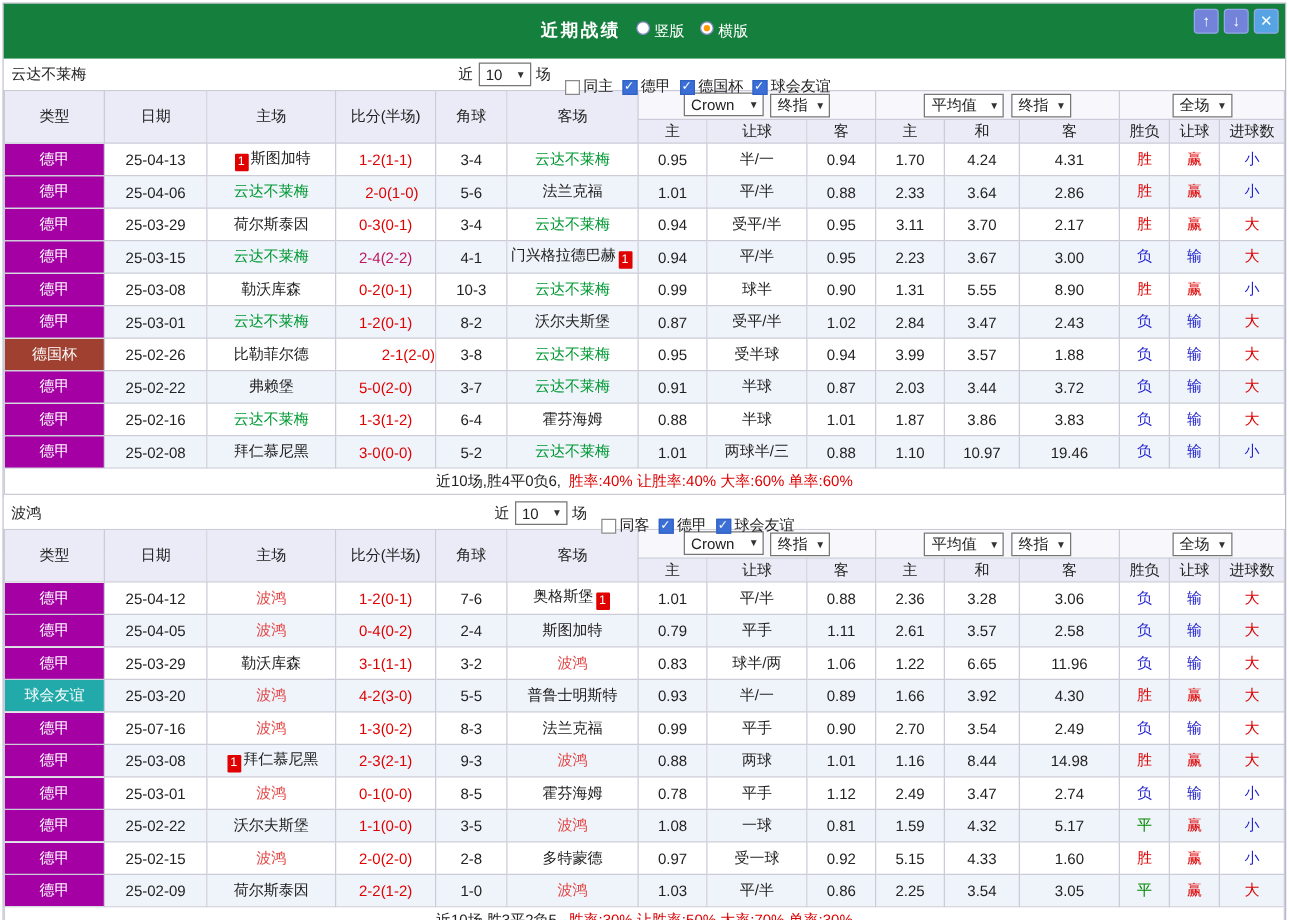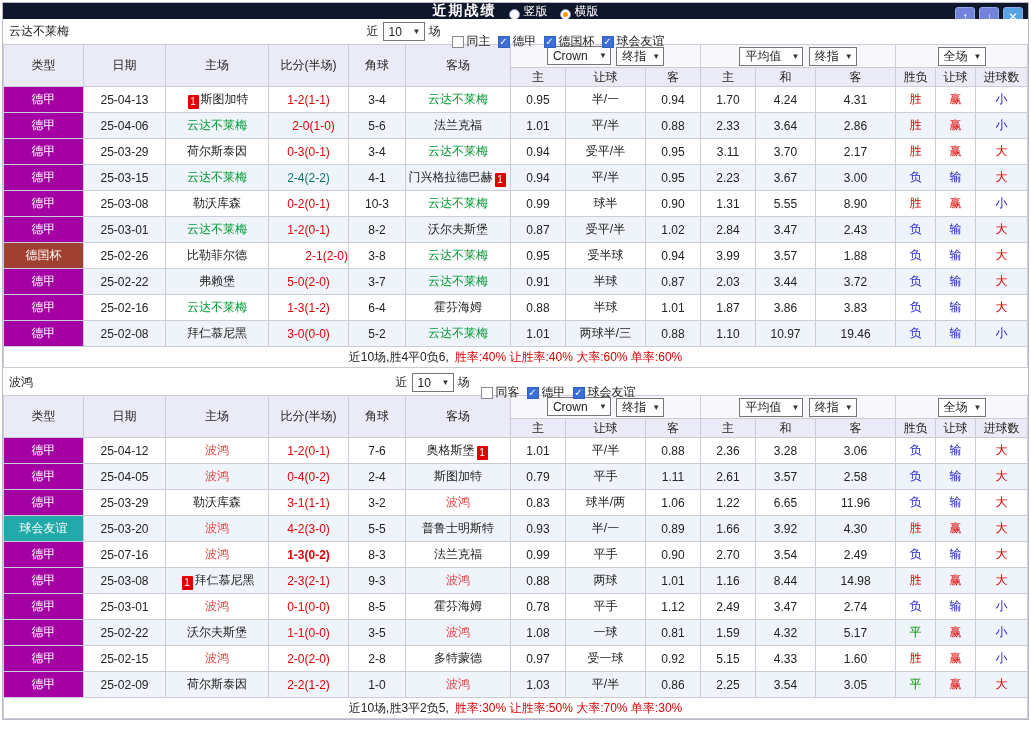--- a/index.html
+++ b/index.html
@@ -8,26 +8,26 @@
     background: #fff;
     padding: 2px;
     font-family: "Liberation Sans", "DejaVu Sans", sans-serif;
     font-size: 12px;
     color: #222;
   }
   .app { border: 1px solid #b9b9c9; background: #fff; }
 
   
   .titlebar {
-    height: 16px; background: #0f172a; color: #fff;
+    height: 44px; background: #15803d; color: #fff;
     position: relative; display: flex; align-items: center; justify-content: center;
   }
   .tb-center { display: flex; align-items: center; gap: 12px; }
   .title { font-size: 14px; font-weight: bold; letter-spacing: 2px; }
-  .radio { display: inline-flex; align-items: flex-end; gap: 4px; cursor: pointer; font-size: 12px; }
+  .radio { display: inline-flex; align-items: flex-start; gap: 4px; cursor: pointer; font-size: 12px; }
   .radio-dot {
     width: 11px; height: 11px; border-radius: 50%;
     background: #fff; border: 1px solid #8c8cc8; position: relative;
   }
   .radio-dot.sel::after {
     content: ""; position: absolute; inset: 2px; border-radius: 50%; background: #ff9900;
   }
   .tb-buttons { position: absolute; right: 5px; top: 4px; display: flex; gap: 4px; }
   .tb-btn {
     width: 20px; height: 20px; border-radius: 3px; text-align: center;
@@ -264,21 +264,21 @@
               <td>3.70</td>
               <td>2.17</td>
               <td class="res" style="color: rgb(221, 0, 0);">胜</td>
               <td class="res" style="color: rgb(221, 0, 0);">赢</td>
               <td class="res" style="color: rgb(221, 0, 0);">大</td>
             </tr>
             <tr class="alt">
               <td class="type-cell" style="background: rgb(164, 0, 164);">德甲</td>
               <td>25-03-15</td>
               <td class="team-cell"><span class="team-link" style="color: rgb(0, 153, 51);">云达不莱梅</span></td>
-              <td class="score-cell" style="color: #0f766e;">2-4(2-2)</td>
+              <td class="score-cell" style="color: #be185d;">2-4(2-2)</td>
               <td>4-1</td>
               <td class="team-cell"><span class="team-link">门兴格拉德巴赫</span><span class="red-card">1</span></td>
               <td>0.94</td>
               <td>平/半</td>
               <td>0.95</td>
               <td>2.23</td>
               <td>3.67</td>
               <td>3.00</td>
               <td class="res" style="color: rgb(34, 34, 204);">负</td>
               <td class="res" style="color: rgb(34, 34, 204);">输</td>
@@ -553,21 +553,21 @@
               <td>3.92</td>
               <td>4.30</td>
               <td class="res" style="color: rgb(221, 0, 0);">胜</td>
               <td class="res" style="color: rgb(221, 0, 0);">赢</td>
               <td class="res" style="color: rgb(221, 0, 0);">大</td>
             </tr>
             <tr>
               <td class="type-cell" style="background: rgb(164, 0, 164);">德甲</td>
               <td>25-07-16</td>
               <td class="team-cell"><span class="team-link" style="color: rgb(227, 68, 68);">波鸿</span></td>
-              <td class="score-cell" style="color: rgb(224, 0, 0); font-weight: bold;">1-3(0-2)</td>
+              <td class="score-cell" style="color: rgb(224, 0, 0);">1-3(0-2)</td>
               <td>8-3</td>
               <td class="team-cell"><span class="team-link">法兰克福</span></td>
               <td>0.99</td>
               <td>平手</td>
               <td>0.90</td>
               <td>2.70</td>
               <td>3.54</td>
               <td>2.49</td>
               <td class="res" style="color: rgb(34, 34, 204);">负</td>
               <td class="res" style="color: rgb(34, 34, 204);">输</td>

